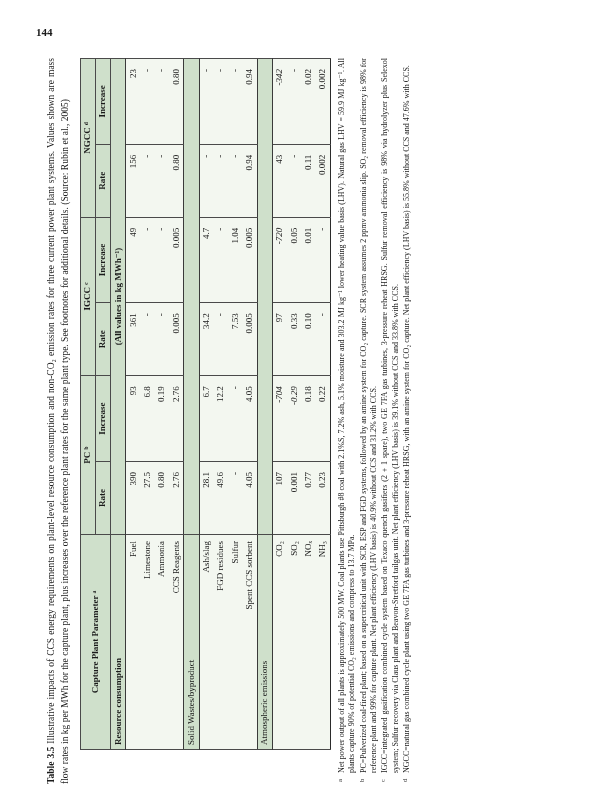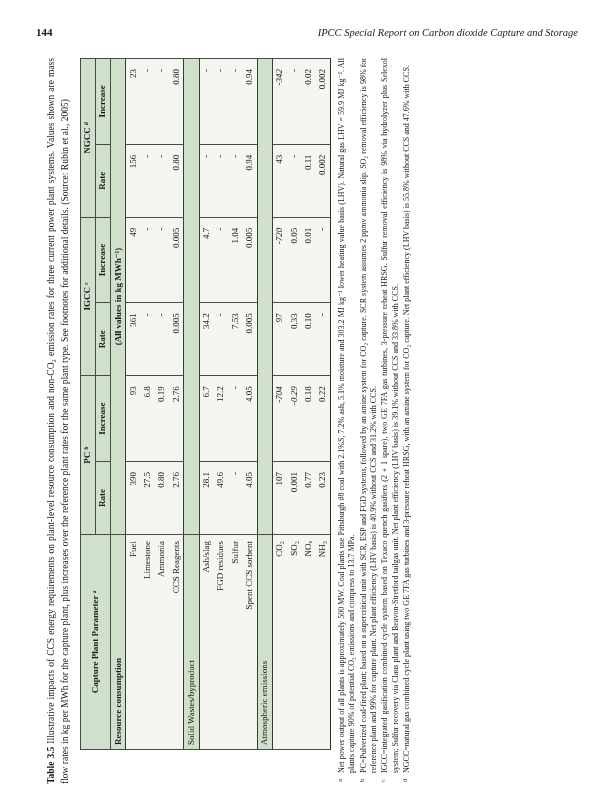--- a/index.html
+++ b/index.html
@@ -51,21 +51,20 @@
     position:relative; padding-left:11px; font-size:8px;
     line-height:1.3; text-align:justify; margin:0 0 1px 0;
   }
   .fn-marker { position:absolute; left:2px; top:-1px; font-size:6.5px; }
 </style>
 </head>
 <body>
 
 <div class="page-header">
   <span class="page-num">144</span>
-  <span class="run-head">IPCC Special Report on Carbon dioxide Capture and Storage</span>
 </div>
 
 <div class="rot">
 
   <p class="caption"><b>Table 3.5</b> <span>Illustrative impacts of CCS energy requirements on plant-level resource consumption and non-CO₂ emission rates for three current power plant systems. Values shown are mass flow rates in kg per MWh for the capture plant, plus increases over the reference plant rates for the same plant type. See footnotes for additional details. (Source: Rubin et al., 2005)</span></p>
 
   <table class="tbl">
     <tbody>
         <tr class="hdr">
       <th class="band param-col" rowspan="2">Capture Plant Parameter ᵃ</th>

